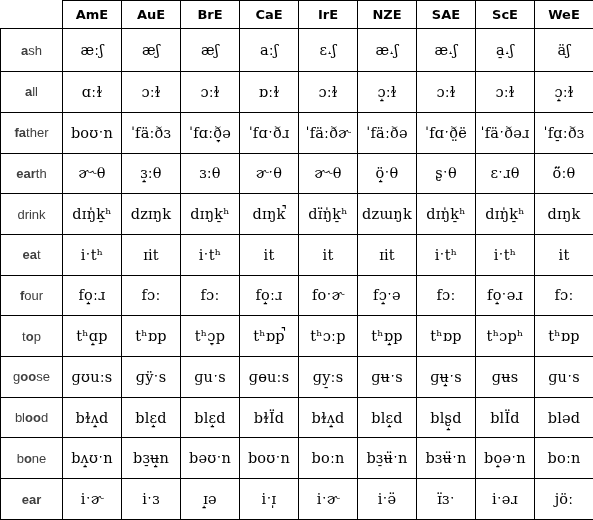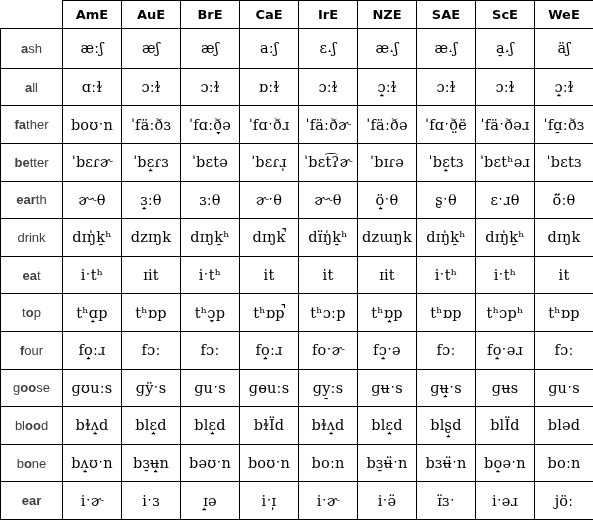--- a/index.html
+++ b/index.html
@@ -118,32 +118,20 @@
         <td class="ipa">ˈfӓːðɜ</td>
         <td class="ipa">ˈfɑːð̞ə</td>
         <td class="ipa">ˈfɑˑðɹ</td>
         <td class="ipa">ˈfӓːðɚ</td>
         <td class="ipa">ˈfӓːðə</td>
         <td class="ipa">ˈfɑˑð̤ë</td>
         <td class="ipa">ˈfӓˑðəɹ</td>
         <td class="ipa">ˈfɑ̠ːðɜ</td>
       </tr>
       <tr>
-        <td class="keyword"><span class="kw-b">be</span>tter</td>
-        <td class="ipa">ˈbɛɾɚ</td>
-        <td class="ipa">ˈbɛ̝ɾɜ</td>
-        <td class="ipa">ˈbɛtə</td>
-        <td class="ipa">ˈbɛɾɹ̩</td>
-        <td class="ipa">ˈbɛt͡ʔɚ</td>
-        <td class="ipa">ˈbɪɾə</td>
-        <td class="ipa">ˈbɛ̝tɜ</td>
-        <td class="ipa">ˈbɛtʰəɹ</td>
-        <td class="ipa">ˈbɛtɜ</td>
-      </tr>
-      <tr>
         <td class="keyword"><span class="kw-b">ear</span>th</td>
         <td class="ipa">ɚ˞θ</td>
         <td class="ipa">ɜ̝ːθ</td>
         <td class="ipa">ɜːθ</td>
         <td class="ipa">ɚˑθ</td>
         <td class="ipa">ɚ˞θ</td>
         <td class="ipa">ö̝ˑθ</td>
         <td class="ipa">ʂˑθ</td>
         <td class="ipa">ɛˑɹθ</td>
         <td class="ipa">ö̈ːθ</td>
@@ -166,44 +154,44 @@
         <td class="ipa">ɪit</td>
         <td class="ipa">iˑtʰ</td>
         <td class="ipa">it</td>
         <td class="ipa">it</td>
         <td class="ipa">ɪit</td>
         <td class="ipa">iˑtʰ</td>
         <td class="ipa">iˑtʰ</td>
         <td class="ipa">it</td>
       </tr>
       <tr>
+        <td class="keyword"><span class="kw-b">f</span>our</td>
+        <td class="ipa">fo̝ːɹ</td>
+        <td class="ipa">fɔː</td>
+        <td class="ipa">fɔː</td>
+        <td class="ipa">fo̝ːɹ</td>
+        <td class="ipa">foˑɚ</td>
+        <td class="ipa">fɔ̝ˑə</td>
+        <td class="ipa">fɔː</td>
+        <td class="ipa">fo̝ˑəɹ</td>
+        <td class="ipa">fɔː</td>
+      </tr>
+      <tr>
         <td class="keyword">t<span class="kw-b">o</span>p</td>
         <td class="ipa">tʰɑ̝p</td>
         <td class="ipa">tʰɒp</td>
         <td class="ipa">tʰɔ̞p</td>
         <td class="ipa">tʰɒp̚</td>
         <td class="ipa">tʰɔːp</td>
         <td class="ipa">tʰɒ̝p</td>
         <td class="ipa">tʰɒp</td>
         <td class="ipa">tʰɔpʰ</td>
         <td class="ipa">tʰɒp</td>
       </tr>
       <tr>
-        <td class="keyword"><span class="kw-b">f</span>our</td>
-        <td class="ipa">fo̝ːɹ</td>
-        <td class="ipa">fɔː</td>
-        <td class="ipa">fɔː</td>
-        <td class="ipa">fo̝ːɹ</td>
-        <td class="ipa">foˑɚ</td>
-        <td class="ipa">fɔ̝ˑə</td>
-        <td class="ipa">fɔː</td>
-        <td class="ipa">fo̝ˑəɹ</td>
-        <td class="ipa">fɔː</td>
-      </tr>
-      <tr>
         <td class="keyword">g<span class="kw-b">oo</span>se</td>
         <td class="ipa">ɡʊuːs</td>
         <td class="ipa">ɡÿˑs</td>
         <td class="ipa">ɡuˑs</td>
         <td class="ipa">ɡɵuːs</td>
         <td class="ipa">ɡy̠ːs</td>
         <td class="ipa">ɡʉˑs</td>
         <td class="ipa">ɡʉ̝ˑs</td>
         <td class="ipa">ɡʉs</td>
         <td class="ipa">ɡuˑs</td>

